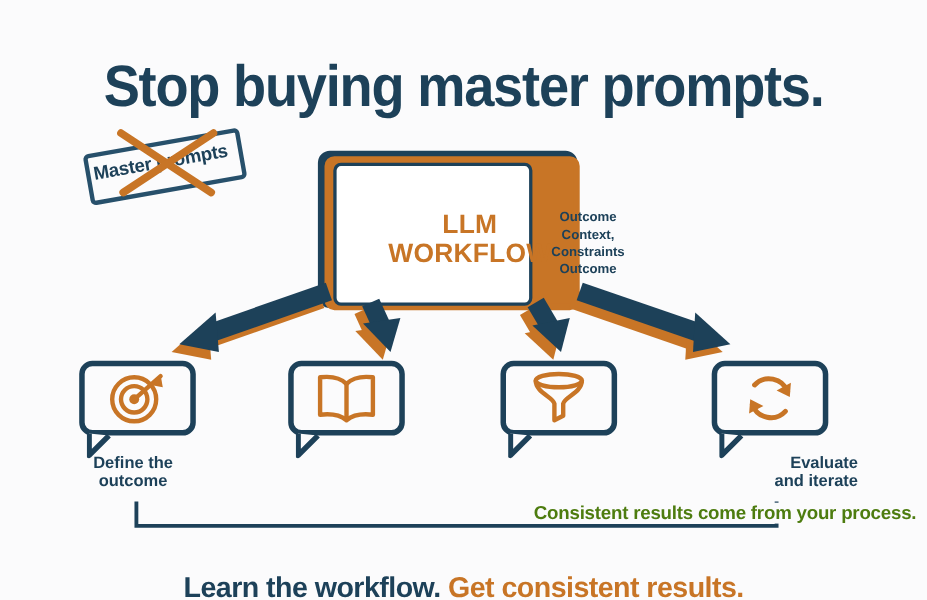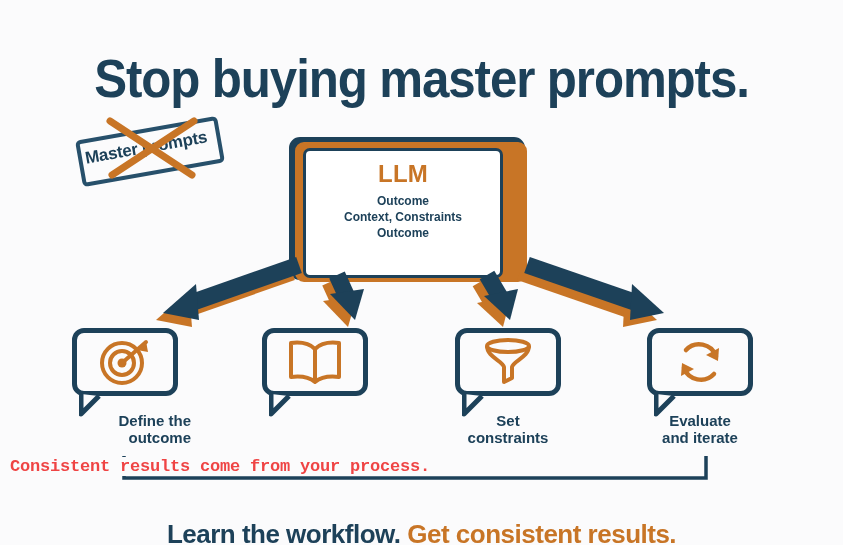--- a/index.html
+++ b/index.html
@@ -97,31 +97,32 @@
     height: 140px;
     border: 6px solid #c87526;
     border-radius: 9px;
     box-sizing: border-box;
     background: #c87526;
   }
   .card-inner {
     position: absolute;
     left: 303px;
     top: 116px;
-    width: 200px;
+    width: 181px;
     height: 130px;
     border: 3px solid #1d4159;
     border-radius: 7px;
     box-sizing: border-box;
     background: #ffffff;
     display: flex;
-    flex-direction: column;
+    flex-direction: row;
     align-items: center;
     justify-content: flex-start;
     padding-top: 10px;
+    padding-left: 47px;
   }
   .card-title {
     font-size: 24px;
     font-weight: 700;
     color: #c87526;
     line-height: 1.07;
     text-align: center;
     letter-spacing: 0.2px;
   }
   .card-list {
@@ -177,26 +178,25 @@
     left: 110px;
     top: 418px;
     width: 610px;
     height: 40px;
   }
   .bracket-label {
     position: absolute;
     left: 0;
     top: 425px;
     width: 843px;
-    text-align: left;
+    text-align: right;
     font-size: 17px;
     font-weight: 700;
-    color: #ef4444;
+    color: #4d7c0f;
     letter-spacing: -0.2px;
-    font-family: Liberation Mono, monospace;
   }
   .bracket-label span {
     background: #fbfbfc;
     padding: 0 10px;
   }
 
   
   .tagline {
     position: absolute;
     left: 0;
@@ -225,20 +225,21 @@
       <line x1="38" y1="6" x2="120" y2="60" stroke="#c87526" stroke-width="7" stroke-linecap="round"></line>
       <line x1="122" y1="6" x2="40" y2="60" stroke="#c87526" stroke-width="7" stroke-linecap="round"></line>
     </svg>
   </div>
 
   <div class="card-outer"></div>
   <div class="card-mid"></div>
   <div class="card-inner">
     <div class="card-title">
       <div>LLM</div>
+      <div>WORKFLOW</div>
     </div>
     <div class="card-list">
       <div>Outcome</div>
       <div>Context, Constraints</div>
       <div>Outcome</div>
     </div>
   </div>
 
   <svg class="arrows" viewBox="0 0 843 545">
 
@@ -284,21 +285,21 @@
       <circle cx="26" cy="26" r="20" fill="none" stroke="#c87526" stroke-width="4"></circle>
       <circle cx="26" cy="26" r="12" fill="none" stroke="#c87526" stroke-width="4"></circle>
       <circle cx="26" cy="26" r="4.5" fill="#c87526"></circle>
       <line x1="26" y1="26" x2="50" y2="5" stroke="#c87526" stroke-width="4" stroke-linecap="round"></line>
       <path d="M50,4 L52,15 L41,13 Z" fill="#c87526"></path>
     </svg>
   </div>
   <svg class="tail" style="left:79px; top:360px;" viewBox="0 0 34 26">
     <path d="M2,2 L2,22 L20,4" fill="#fbfbfc" stroke="#1d4159" stroke-width="5" stroke-linejoin="round"></path>
   </svg>
-  <div class="caption" style="left:31px; top:380px;text-align:right;">
+  <div class="caption" style="left:41px; top:380px;">
     <div>Define the</div>
     <div>outcome</div>
   </div>
 
   <div class="bubble" style="left:262px; top:296px;">
     <svg width="58" height="46" viewBox="0 0 58 46">
       <path d="M29,10 C23,4 13,3 5,4 L5,38 C13,37 23,38 29,43 C35,38 45,37 53,38 L53,4 C45,3 35,4 29,10 Z" fill="none" stroke="#c87526" stroke-width="4" stroke-linejoin="round"></path>
       <line x1="29" y1="10" x2="29" y2="43" stroke="#c87526" stroke-width="4"></line>
     </svg>
   </div>
@@ -308,37 +309,33 @@
 
   <div class="bubble" style="left:455px; top:296px;">
     <svg width="54" height="50" viewBox="0 0 54 50">
       <ellipse cx="27" cy="9" rx="21" ry="6" fill="none" stroke="#c87526" stroke-width="4"></ellipse>
       <path d="M6,9 C6,20 22,24 23,30 L23,45 L31,41 L31,30 C32,24 48,20 48,9" fill="none" stroke="#c87526" stroke-width="4" stroke-linejoin="round"></path>
     </svg>
   </div>
   <svg class="tail" style="left:462px; top:360px;" viewBox="0 0 34 26">
     <path d="M2,2 L2,22 L20,4" fill="#fbfbfc" stroke="#1d4159" stroke-width="5" stroke-linejoin="round"></path>
   </svg>
-  <div class="caption" style="left:428px; top:380px;">
-    <div>Set</div>
-    <div>constraints</div>
-  </div>
 
   <div class="bubble" style="left:647px; top:296px;">
     <svg width="52" height="50" viewBox="0 0 52 50">
       <path d="M12,13 A18,18 0 0 1 42,19" fill="none" stroke="#c87526" stroke-width="4.5" stroke-linecap="round"></path>
       <path d="M45,11 L44,24 L32,18 Z" fill="#c87526"></path>
       <path d="M40,37 A18,18 0 0 1 10,31" fill="none" stroke="#c87526" stroke-width="4.5" stroke-linecap="round"></path>
       <path d="M7,39 L8,26 L20,32 Z" fill="#c87526"></path>
     </svg>
   </div>
   <svg class="tail" style="left:654px; top:360px;" viewBox="0 0 34 26">
     <path d="M2,2 L2,22 L20,4" fill="#fbfbfc" stroke="#1d4159" stroke-width="5" stroke-linejoin="round"></path>
   </svg>
-  <div class="caption" style="left:620px; top:380px;">
+  <div class="caption" style="left:620px; top:380px;text-align:right;">
     <div>Evaluate</div>
     <div>and iterate</div>
   </div>
 
   <svg class="bracket" viewBox="0 0 610 40">
     <path d="M14,6 L14,28 L596,28 L596,6" fill="none" stroke="#1d4159" stroke-width="3.5"></path>
   </svg>
   <div class="bracket-label">
     <span>Consistent results come from your process.</span>
   </div>

